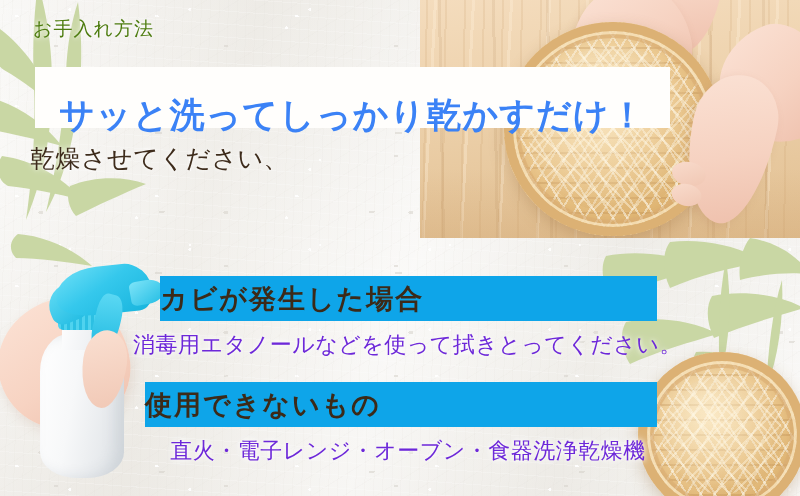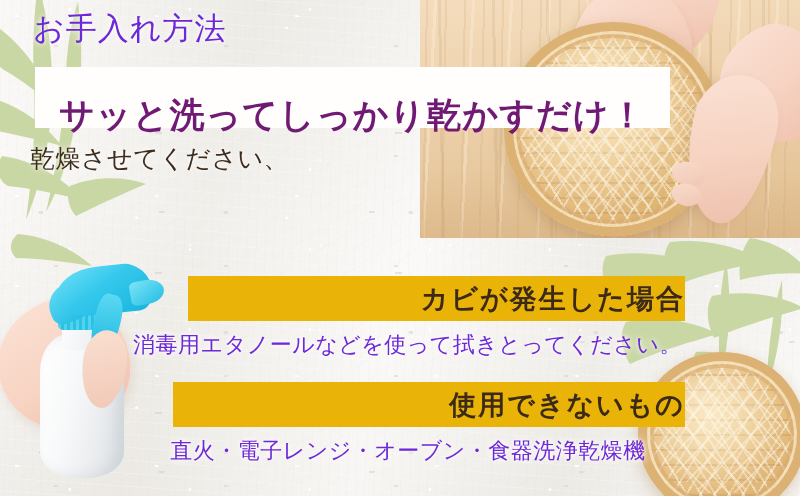--- a/index.html
+++ b/index.html
@@ -188,49 +188,49 @@
     transform:rotate(-22deg);
   }
 
   
   .zaru-photo{
     position:absolute;left:638px;top:352px;width:170px;height:168px;
   }
 
   
   .label-top{
-    position:absolute;left:33px;top:8px;
-    font-size:31px;color:#6d28d9;letter-spacing:1px;
+    position:absolute;left:33px;top:16px;
+    font-size:19px;color:#4d7c0f;letter-spacing:1px;
     font-family:"DejaVu Serif", serif;
     text-shadow:0 0 4px rgba(255,255,255,.85), 0 0 9px rgba(255,255,255,.7);
     white-space:nowrap;
   }
   .headline-box{
     position:absolute;left:35px;top:67px;width:635px;height:61px;
     background:#fffefc;
     display:flex;align-items:center;
   }
   .headline-text{
-    font-size:35px;color:#701a75;font-weight:bold;
+    font-size:35px;color:#3b82f6;font-weight:bold;
     letter-spacing:1px;padding-left:24px;white-space:nowrap;
     font-family:"DejaVu Serif", serif;
     margin-top:36px;
   }
   .body-para{
     position:absolute;left:30px;top:140px;width:390px;
     font-size:25px;line-height:38px;color:#3e2c1c;
     letter-spacing:.5px;
     font-family:"DejaVu Serif", serif;
     text-shadow:0 0 4px rgba(255,255,255,.9), 0 0 8px rgba(255,255,255,.65);
   }
   .body-para div{white-space:nowrap;}
 
   .band-box{
-    position:absolute;background:#eab308;
-    display:flex;align-items:center;justify-content:flex-end;margin-left:28px;
+    position:absolute;background:#0ea5e9;
+    display:flex;align-items:center;justify-content:flex-start;
   }
   .band-title{
     font-size:27px;font-weight:bold;color:#3c2a18;letter-spacing:2px;
     white-space:nowrap;font-family:"DejaVu Serif", serif;
   }
   .band-sub{
     position:absolute;text-align:center;
     font-size:22px;color:#6d28d9;letter-spacing:.5px;white-space:nowrap;
     font-family:"DejaVu Serif", serif;
     text-shadow:0 0 4px rgba(255,255,255,.95), 0 0 9px rgba(255,255,255,.8), 0 0 14px rgba(255,255,255,.6);

